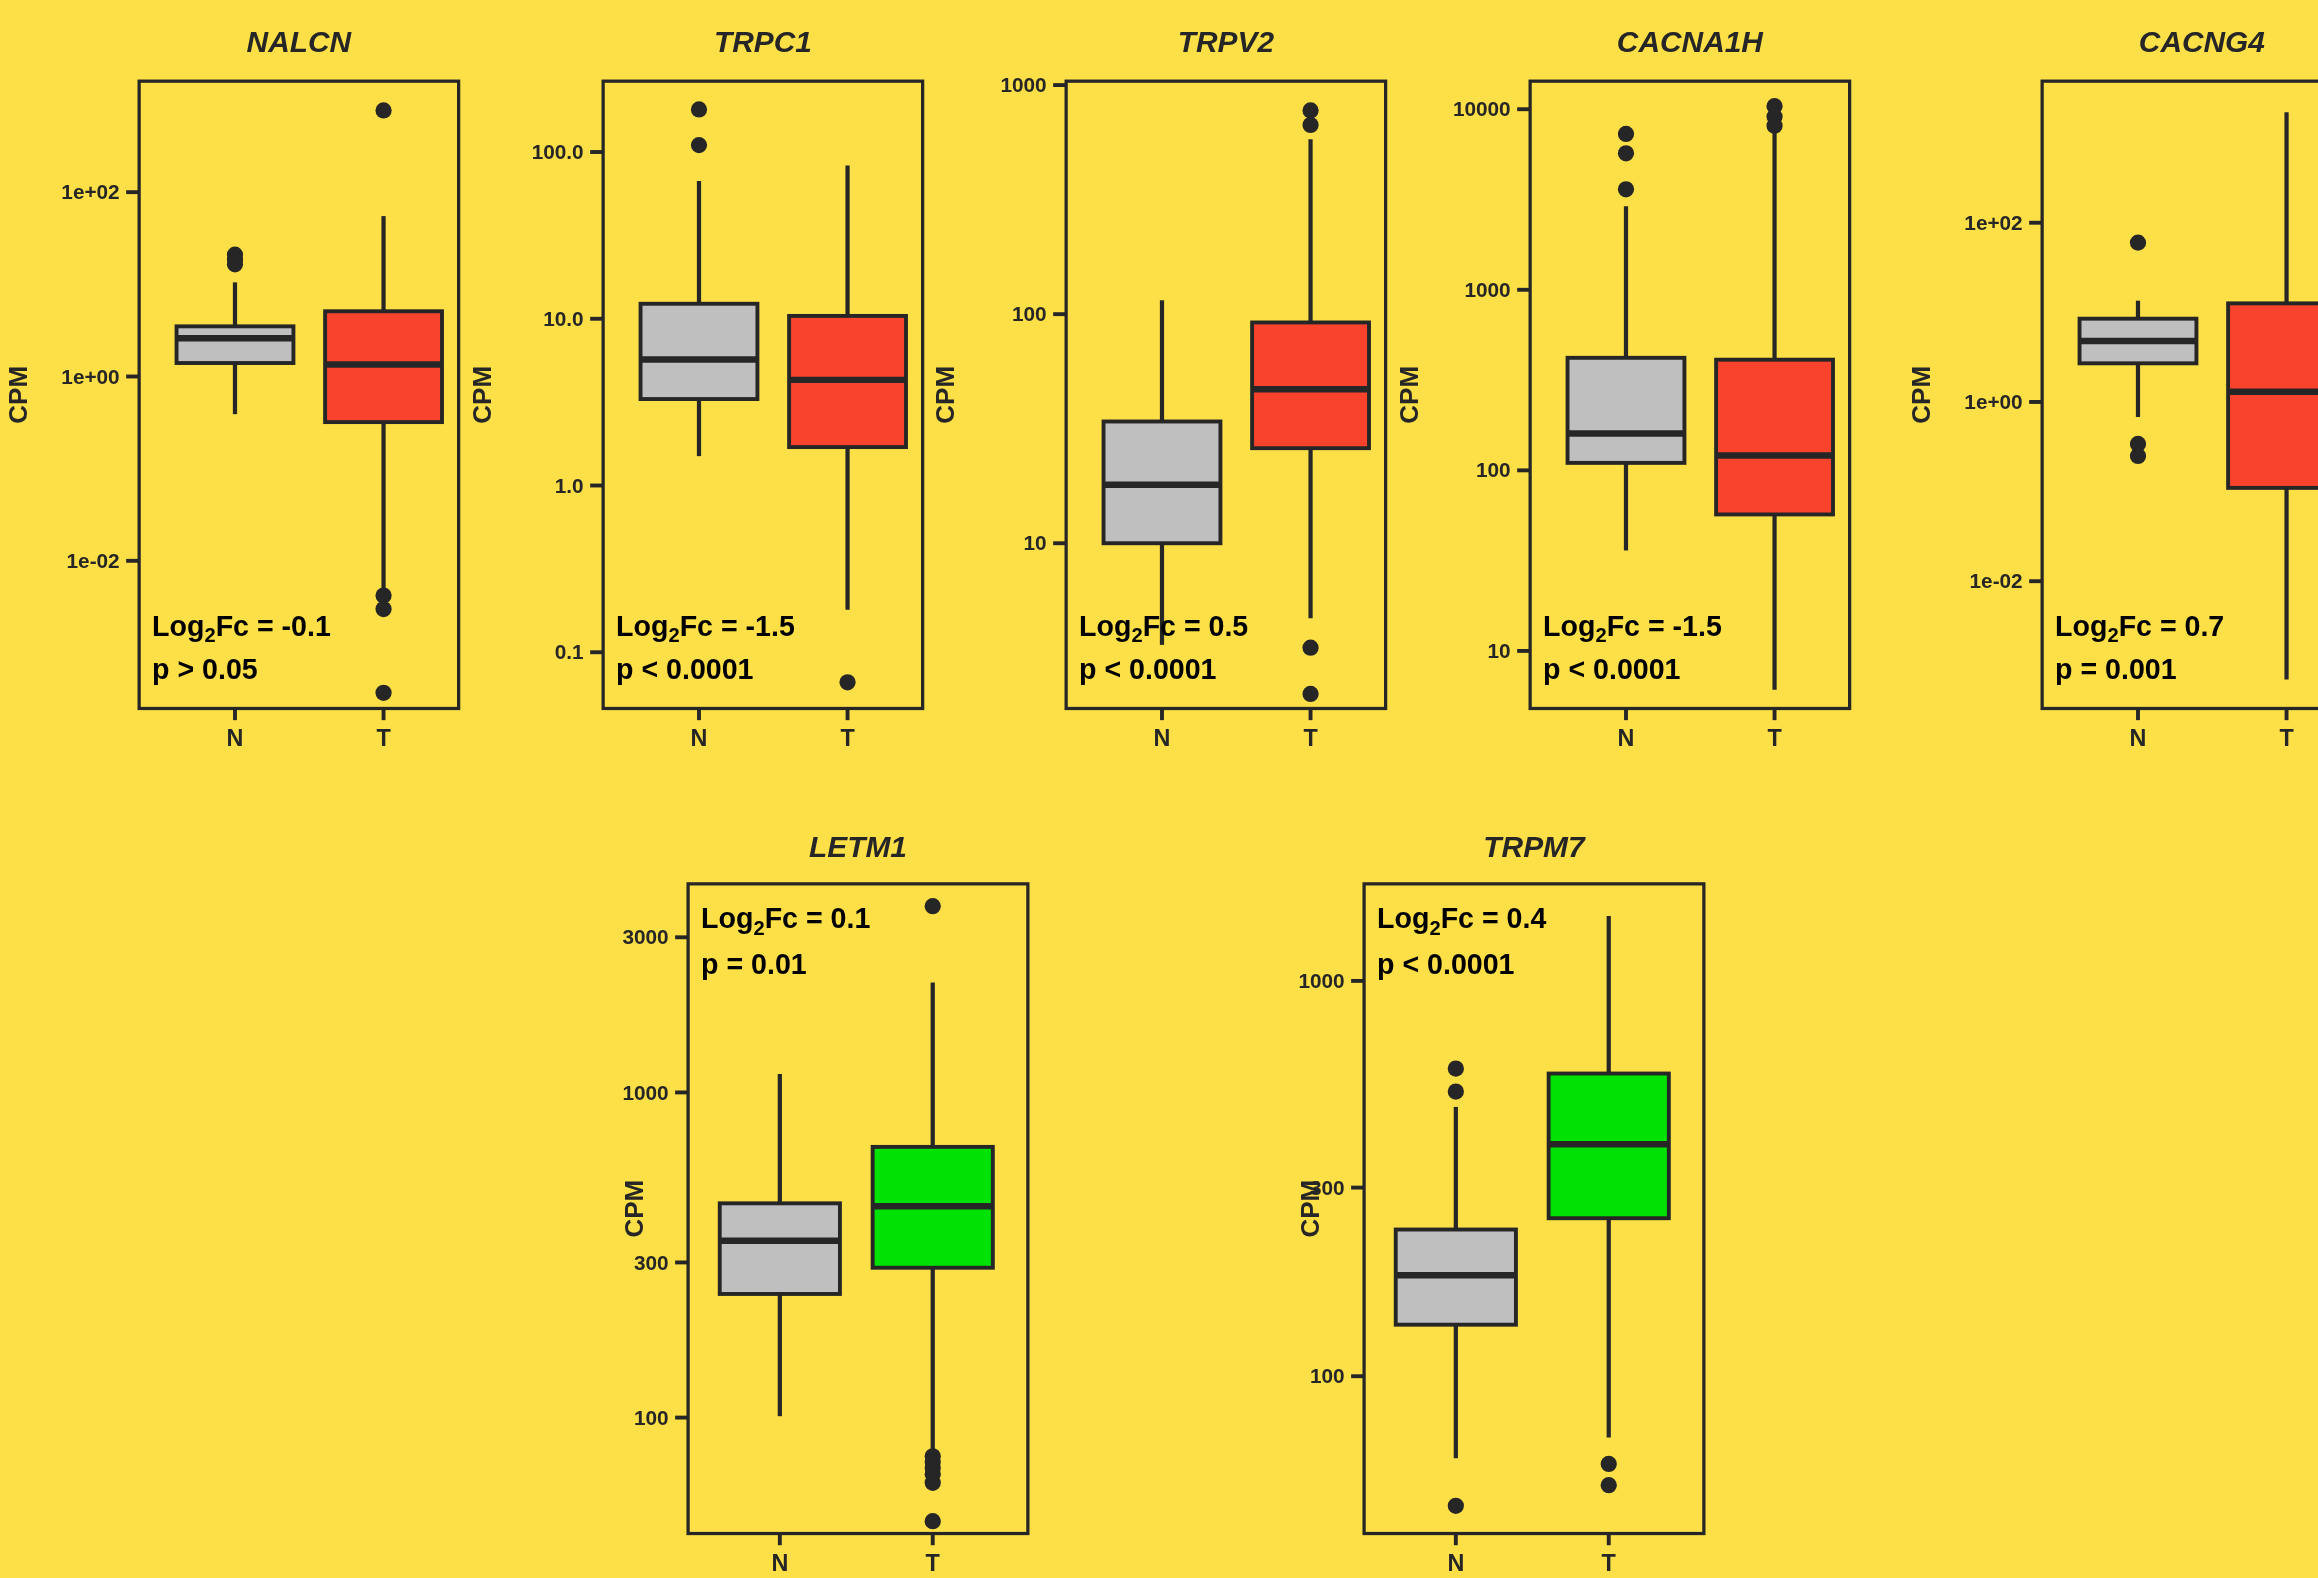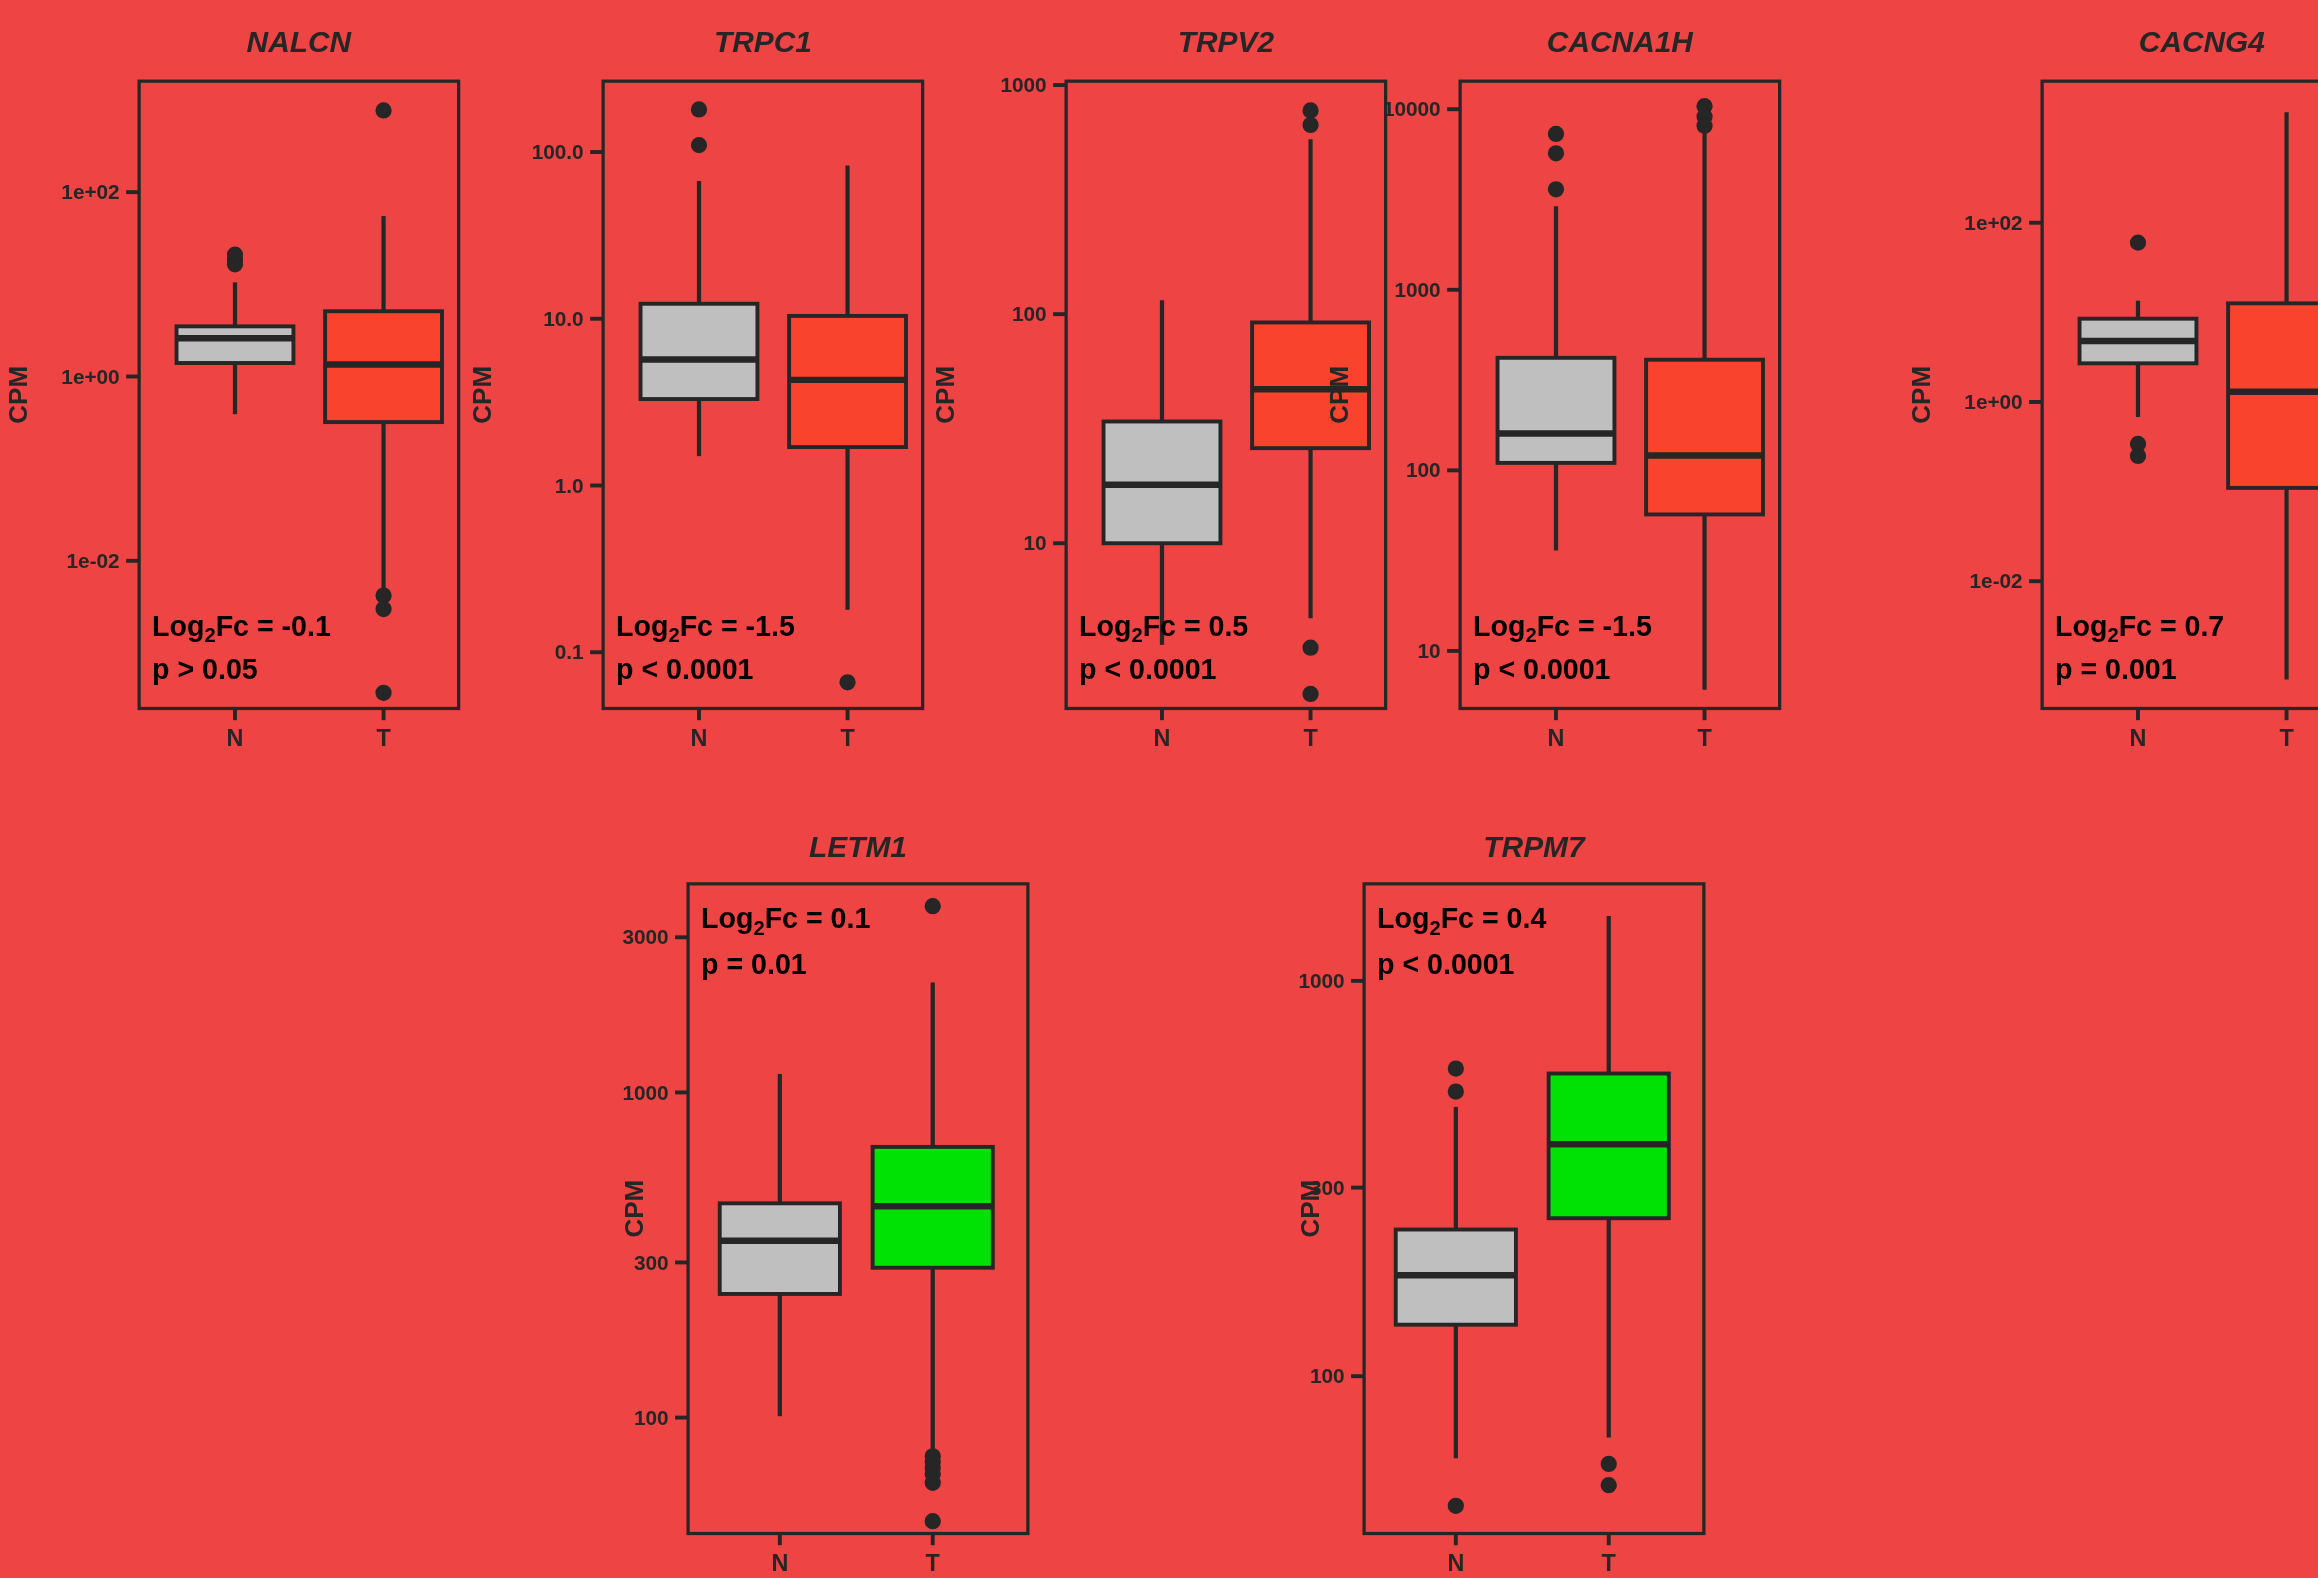--- a/index.html
+++ b/index.html
@@ -1,19 +1,19 @@
 <!DOCTYPE html>
 <html style="font-size:10.4px"><head>
 <meta charset="utf-8">
 <style>
   html,body{margin:0;padding:0;background:#ffffff;}
   #figure{
     position:relative;
     width:2319px;height:1579px;
-    background:#ef4444;
+    background:#fde047;
     font-family:"Liberation Sans","DejaVu Sans",sans-serif;
     overflow:hidden;
   }
   .panel{position:absolute;}
   svg text{font-family:"Liberation Sans","DejaVu Sans",sans-serif;}
 </style>
 </head>
 <body>
 
 <div id="figure">
@@ -113,21 +113,21 @@
           <circle cx="590.38" cy="192.36563243354" r="12.5" fill="#262626"></circle>
           <circle cx="590.38" cy="997.4033711629671" r="12.5" fill="#262626"></circle>
           <circle cx="590.38" cy="1068.5390621007296" r="12.5" fill="#262626"></circle>
         </g>
         <line x1="590.38" y1="1091" x2="590.38" y2="1109" stroke="#262626" stroke-width="6"></line>
         <text x="590.38" y="1149" text-anchor="middle" font-size="36" font-weight="bold" fill="#262626">T</text>
         <rect x="214" y="125" width="492" height="966" fill="none" stroke="#262626" stroke-width="5"></rect>
         <text x="234" y="979" font-size="44" font-weight="bold" fill="#000000"><tspan>Log</tspan><tspan dy="10" font-size="31">2</tspan><tspan dy="-10" font-size="44">Fc = 0.5</tspan></text>
         <text x="234" y="1045" font-size="44" font-weight="bold" fill="#000000">p &lt; 0.0001</text>
       </svg></div>
-    <div class="panel" style="left: 1321px; top: 0px;"><svg width="464" height="789" viewBox="0 0 714 1215">
+    <div class="panel" style="left: 1391px; top: 0px;"><svg width="464" height="789" viewBox="0 0 714 1215">
         <text x="460" y="80" text-anchor="middle" font-size="46" font-weight="bold" font-style="italic" fill="#262626">CACNA1H</text>
         <text x="42" y="608" text-anchor="middle" font-size="40" font-weight="bold" fill="#262626" transform="rotate(-90 42 608)">CPM</text>
         <line x1="194" y1="168.19243452636488" x2="214" y2="168.19243452636488" stroke="#262626" stroke-width="6"></line>
         <text x="184" y="179.19243452636488" text-anchor="end" font-size="32" font-weight="bold" fill="#262626">10000</text>
         <line x1="194" y1="446.2504771494738" x2="214" y2="446.2504771494738" stroke="#262626" stroke-width="6"></line>
         <text x="184" y="457.2504771494738" text-anchor="end" font-size="32" font-weight="bold" fill="#262626">1000</text>
         <line x1="194" y1="724.3085197725826" x2="214" y2="724.3085197725826" stroke="#262626" stroke-width="6"></line>
         <text x="184" y="735.3085197725826" text-anchor="end" font-size="32" font-weight="bold" fill="#262626">100</text>
         <line x1="194" y1="1002.3665623956916" x2="214" y2="1002.3665623956916" stroke="#262626" stroke-width="6"></line>
         <text x="184" y="1013.3665623956916" text-anchor="end" font-size="32" font-weight="bold" fill="#262626">10</text>

